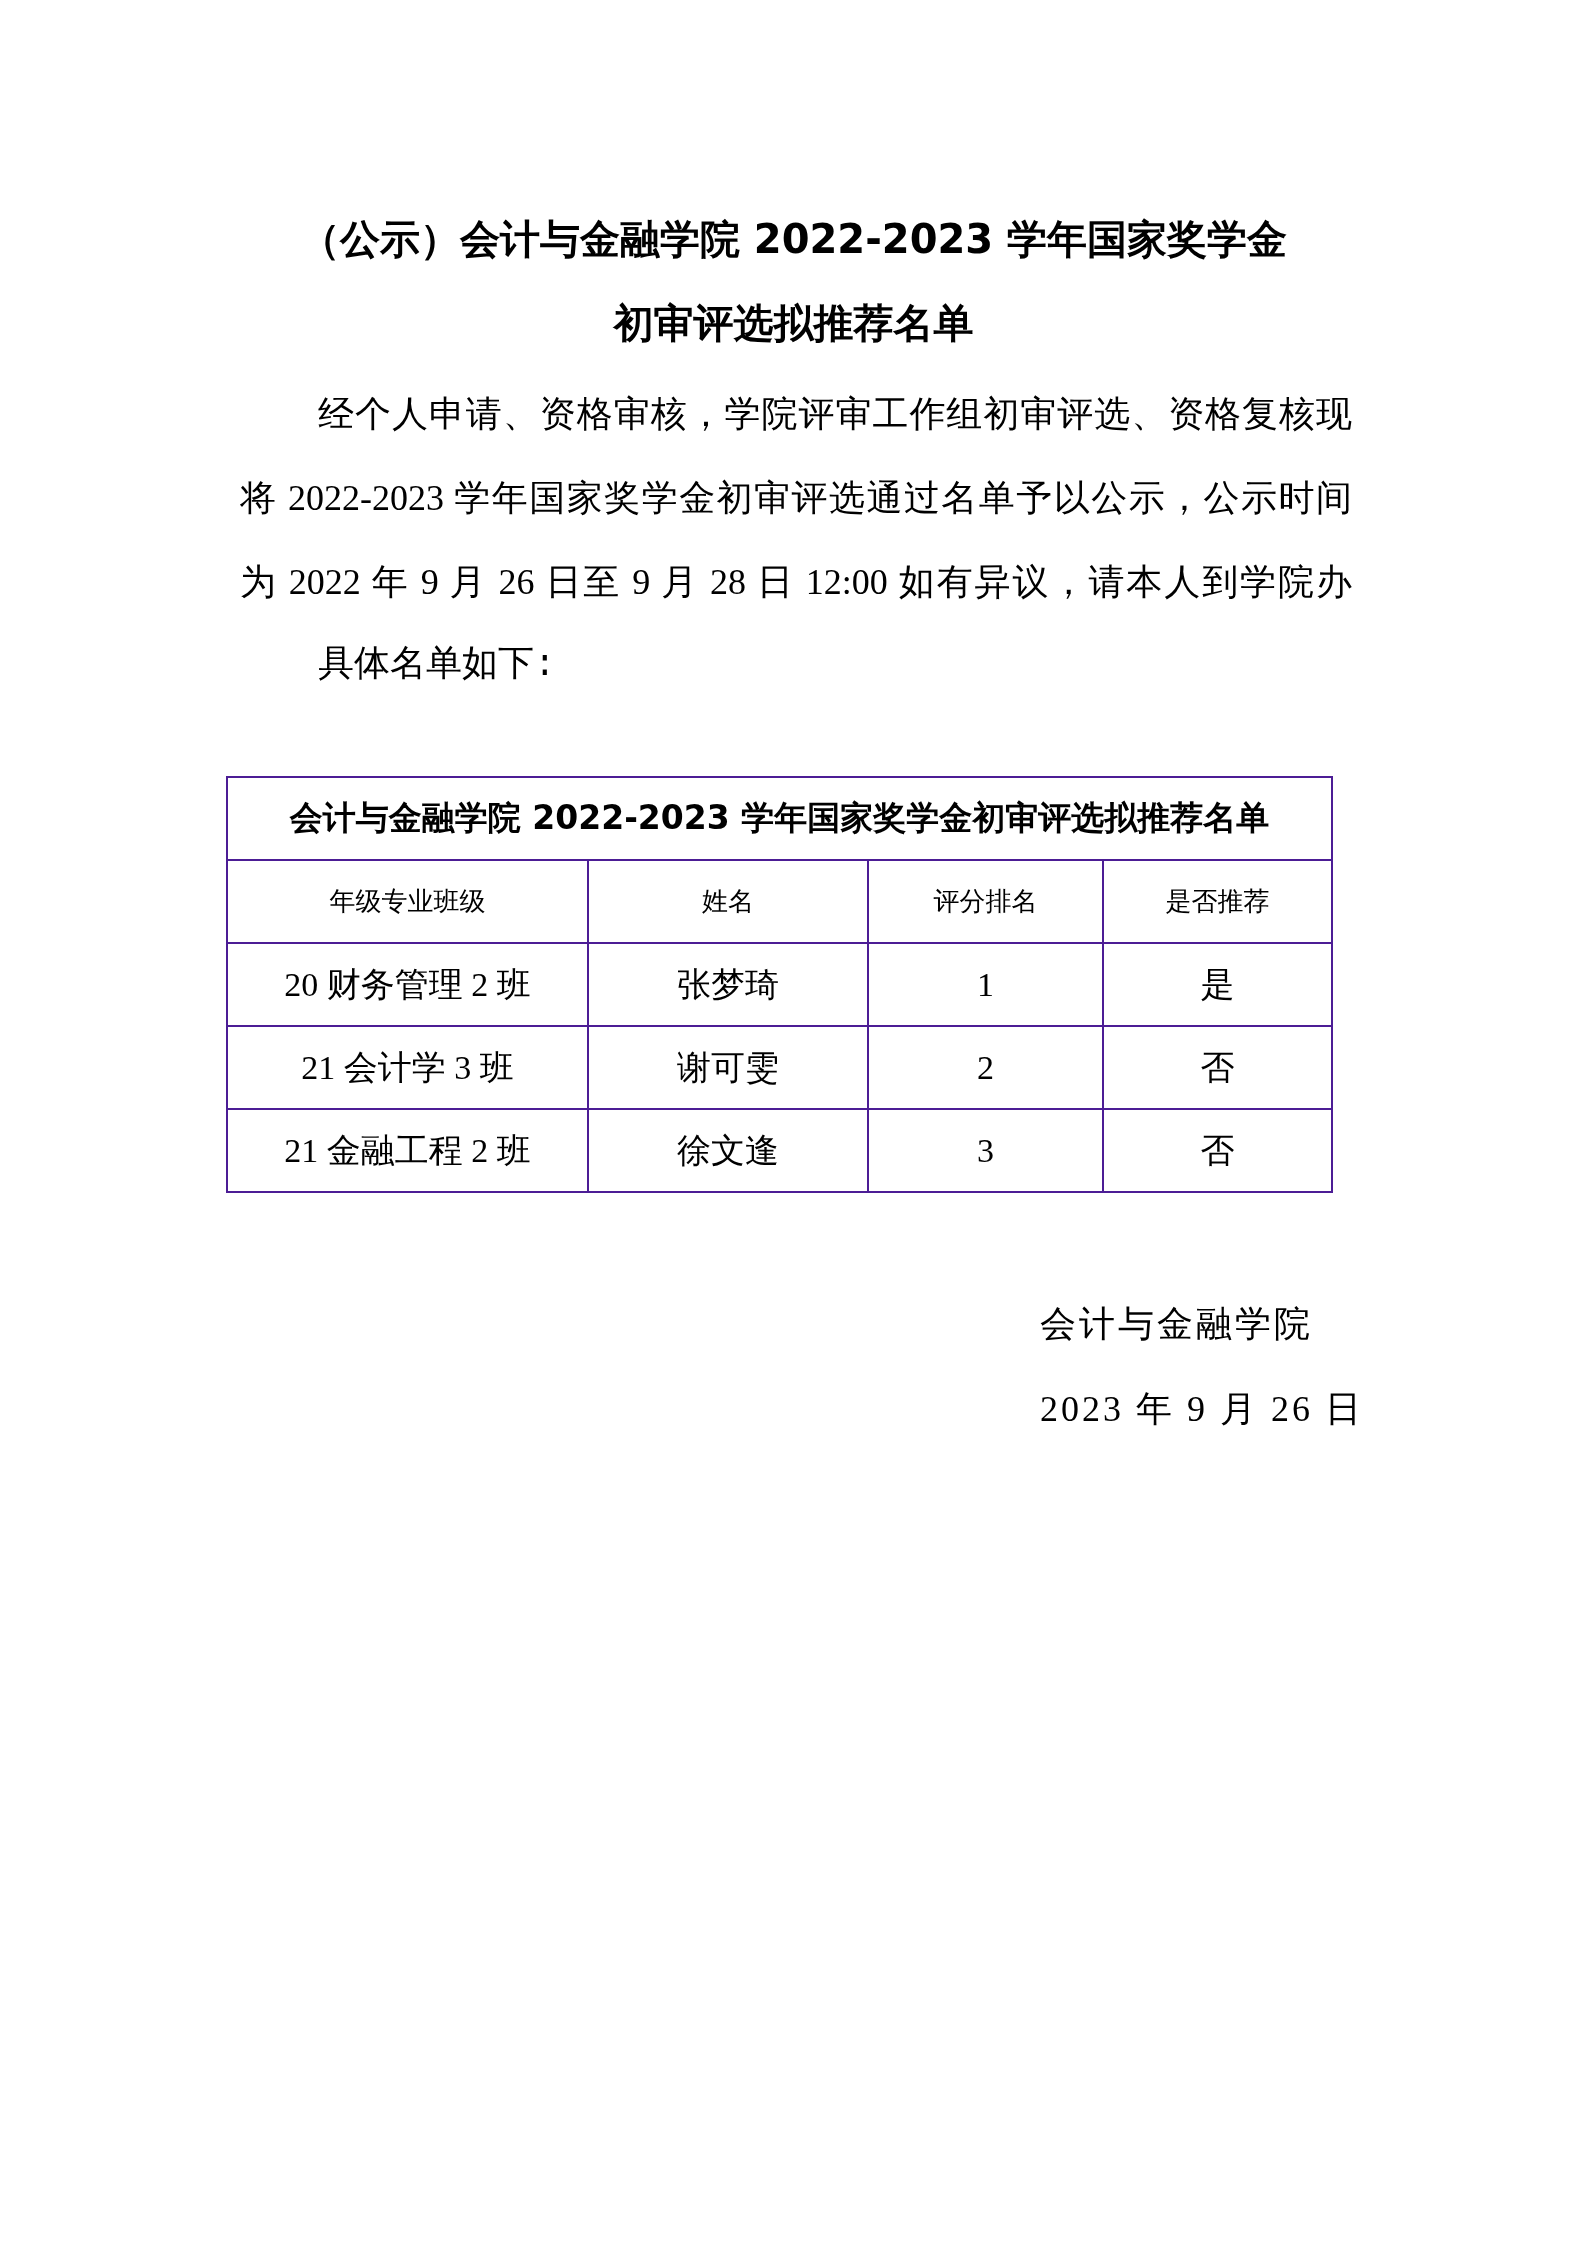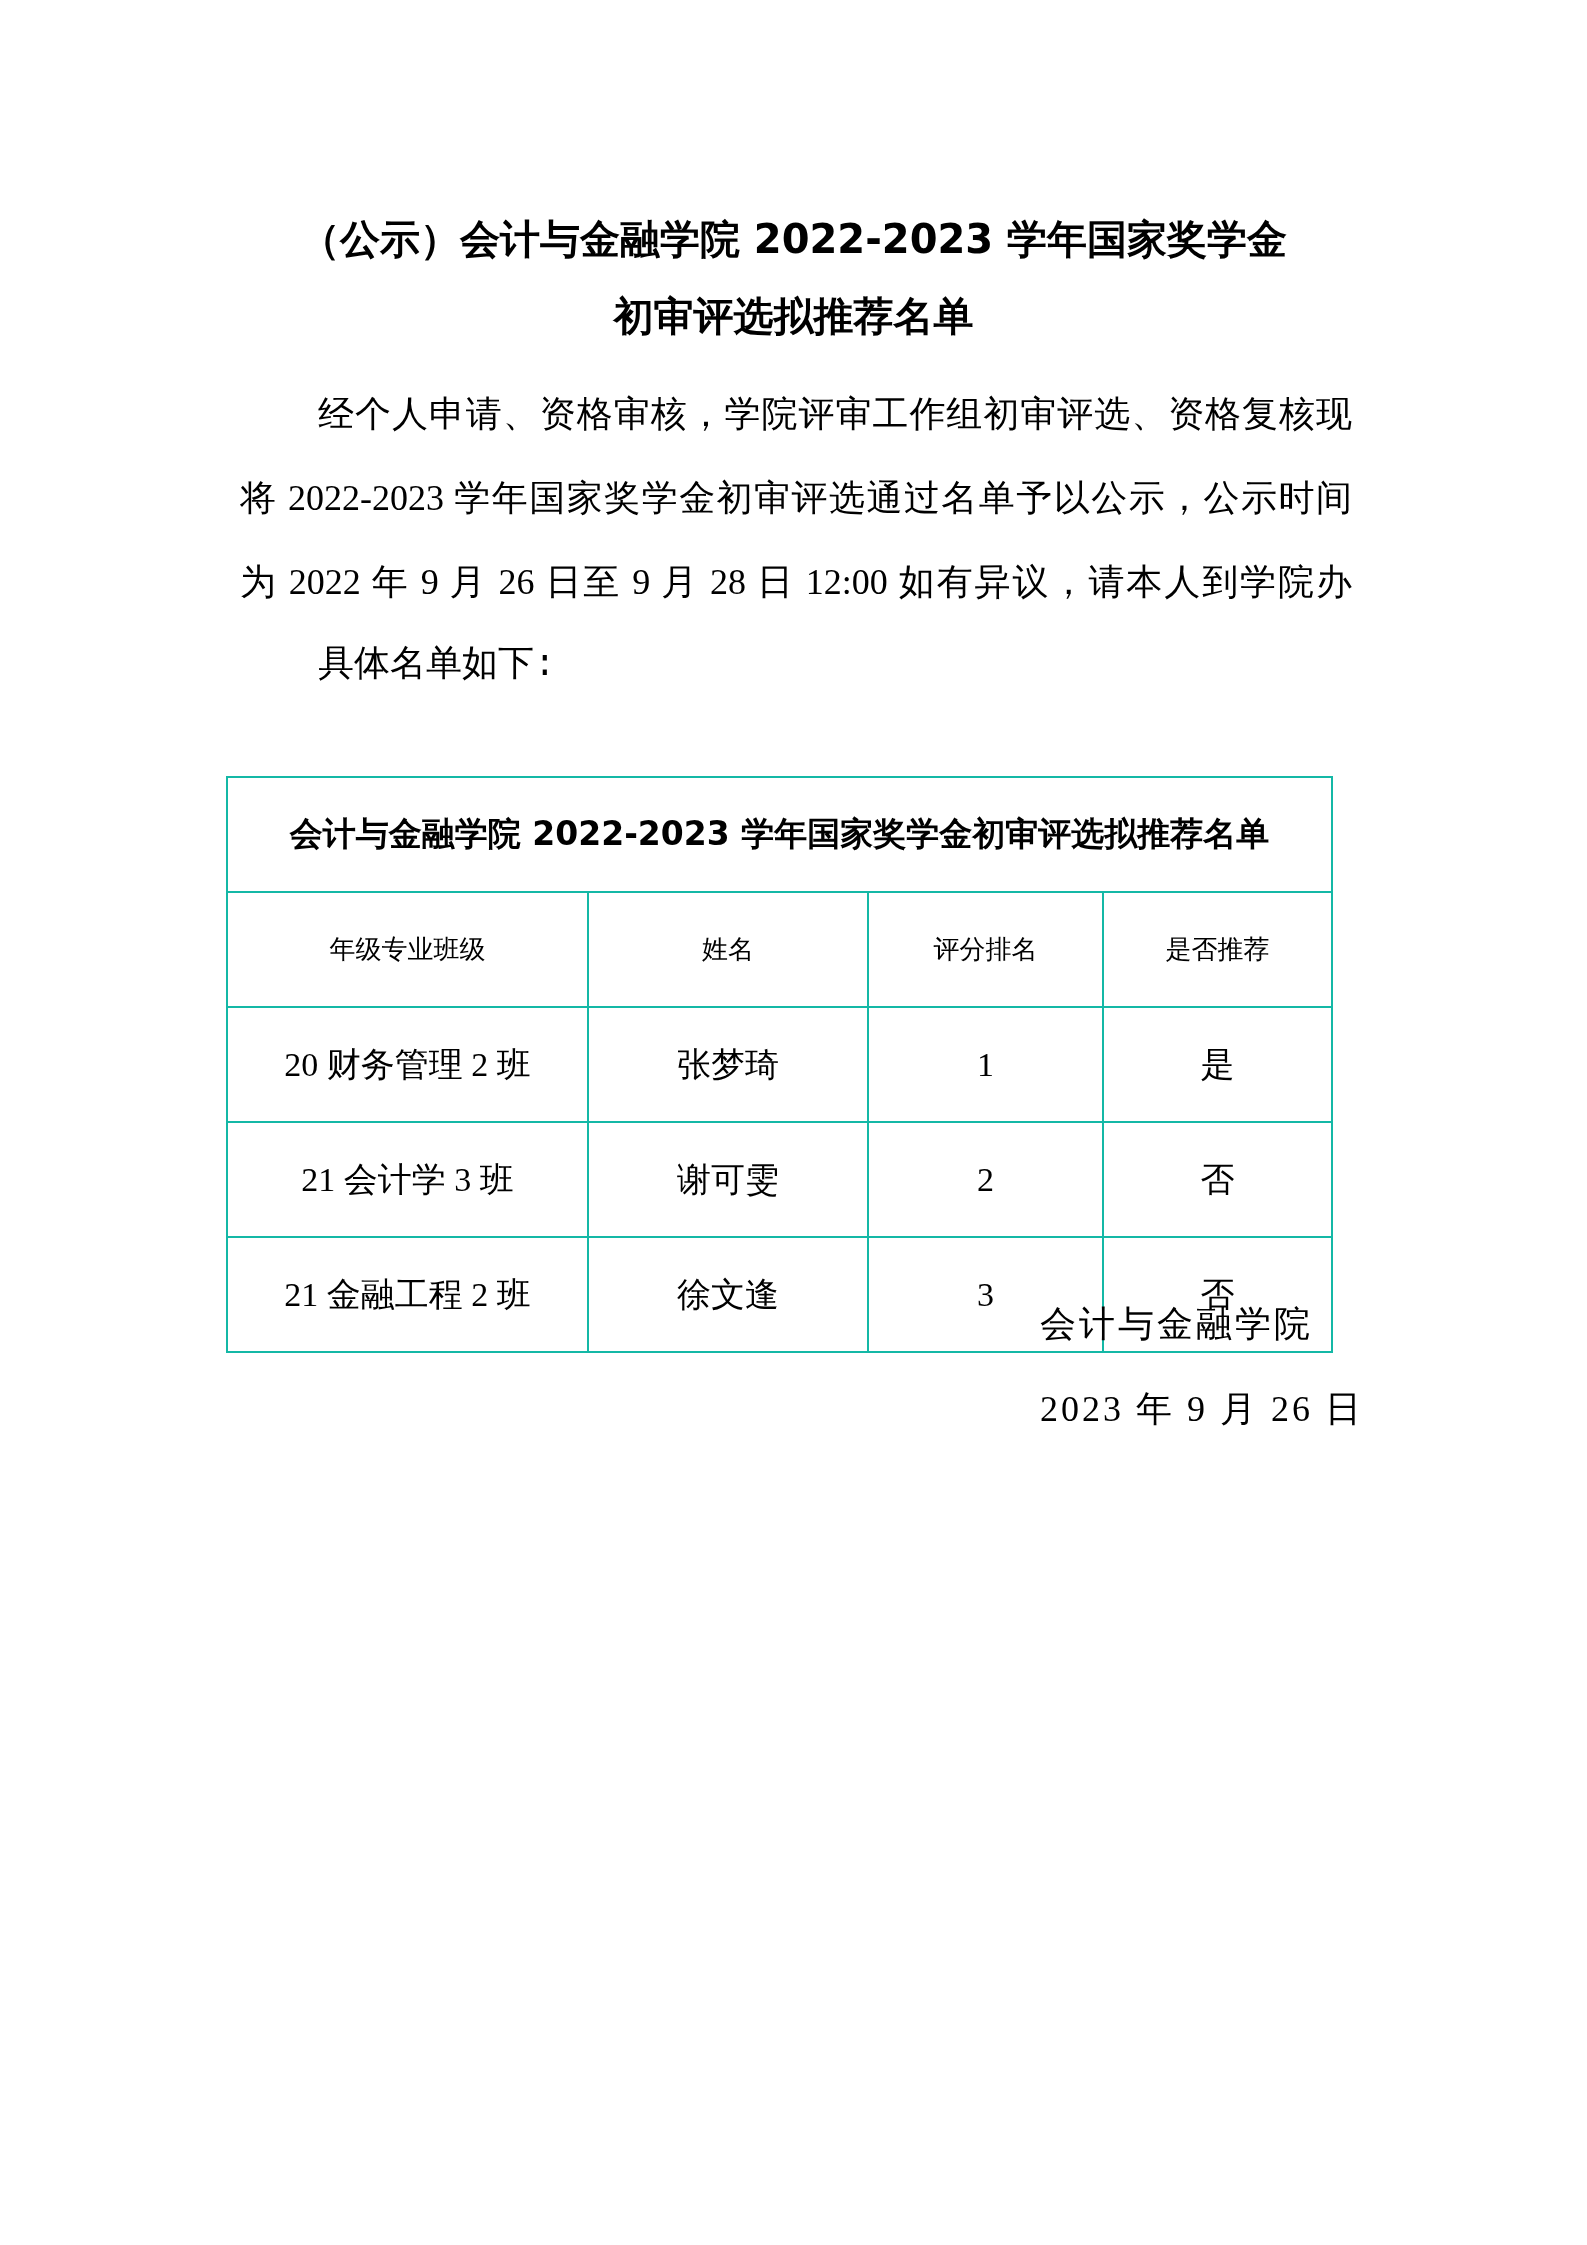--- a/index.html
+++ b/index.html
@@ -20,21 +20,21 @@
       left: 0;
       width: 1587px;
       text-align: center;
       font-family: "DejaVu Sans", "Liberation Sans", sans-serif;
       font-weight: bold;
       font-size: 40px;
       letter-spacing: 0px;
       white-space: nowrap;
     }
     .title.l1 { top: 212px; }
-    .title.l2 { top: 289px; }
+    .title.l2 { top: 296px; }
 
     .para {
       position: absolute;
       left: 240px;
       width: 1112px;
       font-size: 36px;
       line-height: 84px;
       top: 372px;
       text-align: justify;
       text-align-last: justify;
@@ -54,25 +54,25 @@
       left: 226px;
       top: 776px;
       width: 1105px;
     }
     table {
       border-collapse: collapse;
       width: 1105px;
       table-layout: fixed;
     }
     td, th {
-      border: 2px solid #14b8a6;
+      border: 2px solid #4c1d95;
       text-align: center;
       vertical-align: middle;
       height: 81px;
-      padding: 16px;
+      padding: 0;
       font-size: 34px;
       font-weight: normal;
     }
     .t-caption td {
       font-family: "DejaVu Sans", "Liberation Sans", sans-serif;
       font-weight: bold;
       font-size: 33px;
       white-space: nowrap;
     }
     .t-head th {

